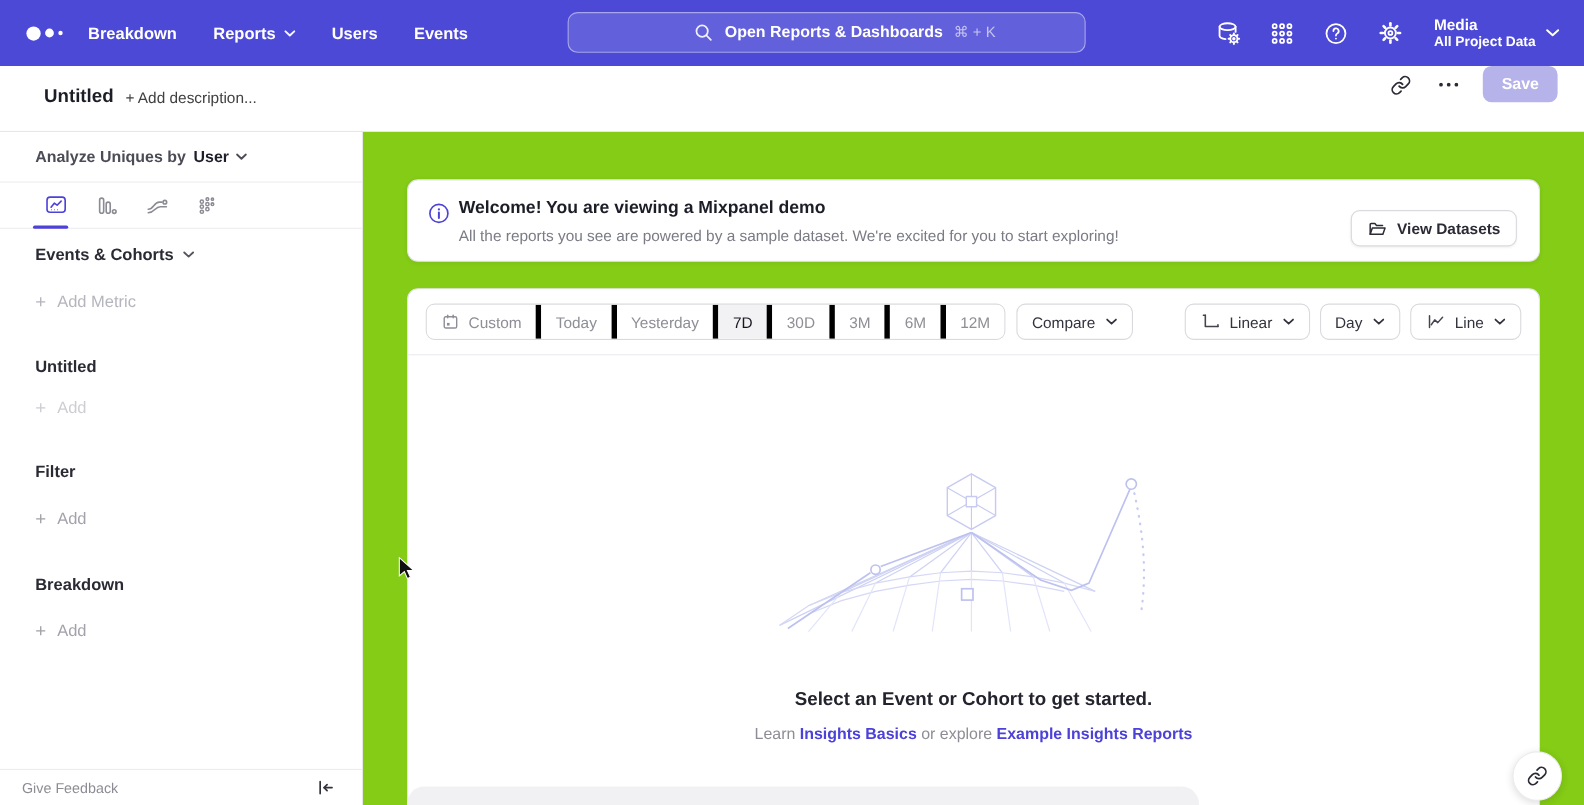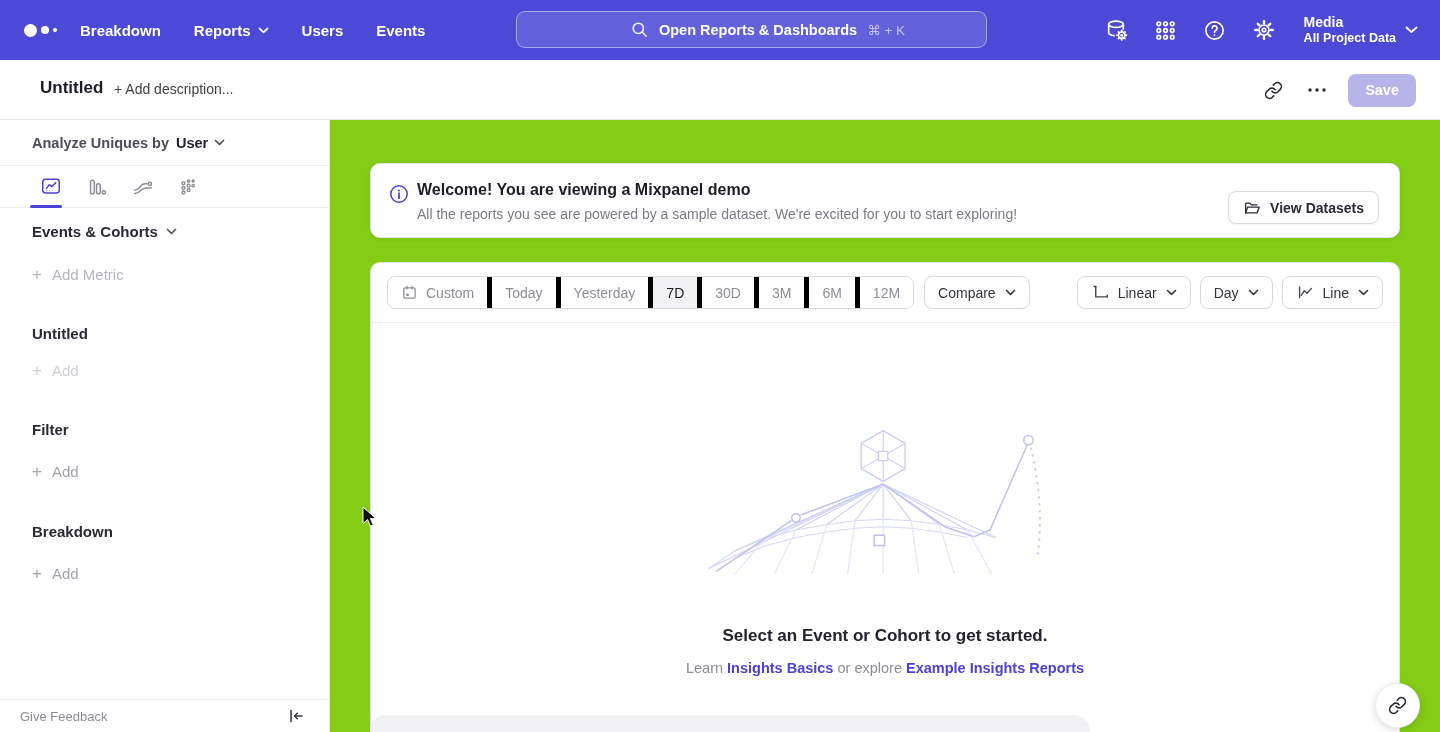--- a/index.html
+++ b/index.html
@@ -22,21 +22,21 @@
   .nav-right { position:absolute; right:22px; top:0; height:60px; display:flex; align-items:center; gap:23px; }
   .nav-icon-btn { width:26px; height:26px; display:flex; align-items:center; justify-content:center; cursor:pointer; }
   .project { display:flex; align-items:center; gap:9px; cursor:pointer; margin-left:4px; }
   .project .pname { color:#fff; font-size:14px; font-weight:700; line-height:17px; }
   .project .psub { color:#fff; font-size:12.5px; font-weight:700; line-height:15px; }
 
   
   .rpt-header { position:absolute; left:0; top:60px; width:1440px; height:60px; background:#fff; border-bottom:1px solid #e7e7ea; }
   .rpt-title { position:absolute; left:40px; top:18px; font-size:17px; font-weight:600; color:#1d1d28; cursor:text; }
   .rpt-desc { position:absolute; left:114px; top:21px; font-size:14px; color:#404040; cursor:text; }
-  .rpt-actions { position:absolute; right:24px; top:0; height:60px; display:flex; align-items:center; gap:10px; }
+  .rpt-actions { position:absolute; right:24px; top:0; height:60px; display:flex; align-items:flex-start; gap:10px; }
   .icon-ghost-btn { width:34px; height:34px; border-radius:8px; display:flex; align-items:center; justify-content:center; cursor:pointer; }
   .save-btn { height:33px; padding:0 17px; background:#b6b2ea; color:#fff; font-size:14.5px; font-weight:600; border:none; border-radius:8px; cursor:default; margin-left:4px; }
 
   
   .sidebar { position:absolute; left:0; top:120px; width:330px; height:612px; background:#fff; border-right:1px solid #e7e7ea; }
   .analyze-row { position:absolute; left:0; top:0; width:100%; height:46px; border-bottom:1px solid #ededf0; display:flex; align-items:center; padding-left:32px; }
   .analyze-row .lbl { font-size:14.5px; color:#4c4c57;font-weight:bold; }
   .analyze-row .val { font-size:14.5px; font-weight:600; color:#1f1f2b; margin-left:7px; display:flex; align-items:center; gap:6px; cursor:pointer; }
   .tabs-row { position:absolute; left:0; top:46px; width:100%; height:42px; border-bottom:1px solid #ededf0; display:flex; align-items:center; padding-left:28px; }
   .tab-btn { width:46px; height:42px; display:flex; align-items:center; justify-content:center; cursor:pointer; color:#8b8b94; }

